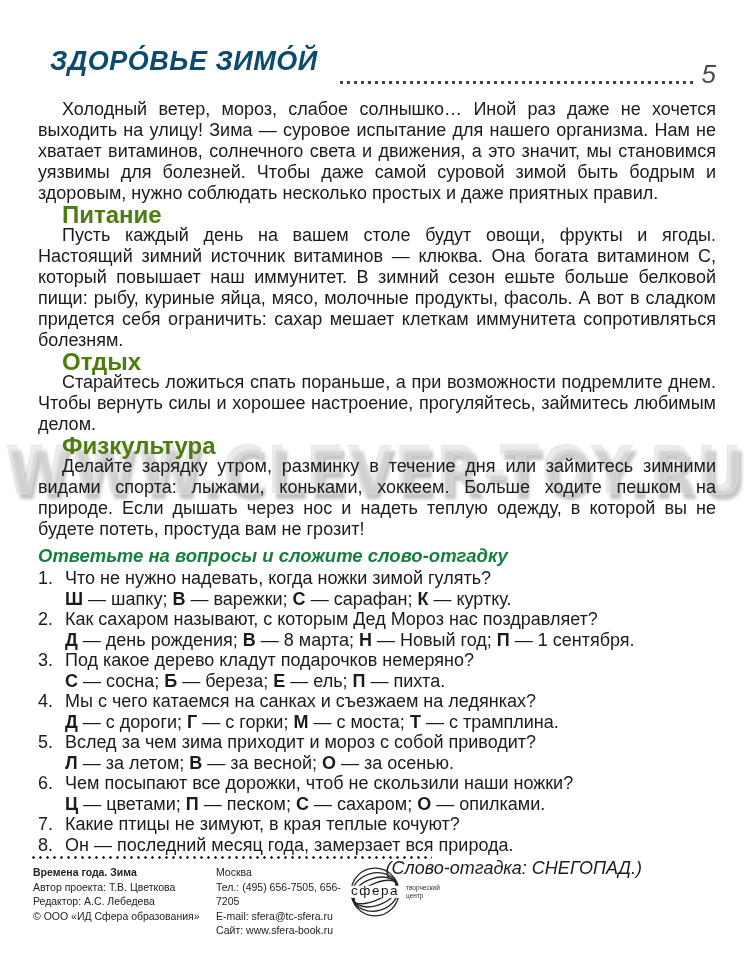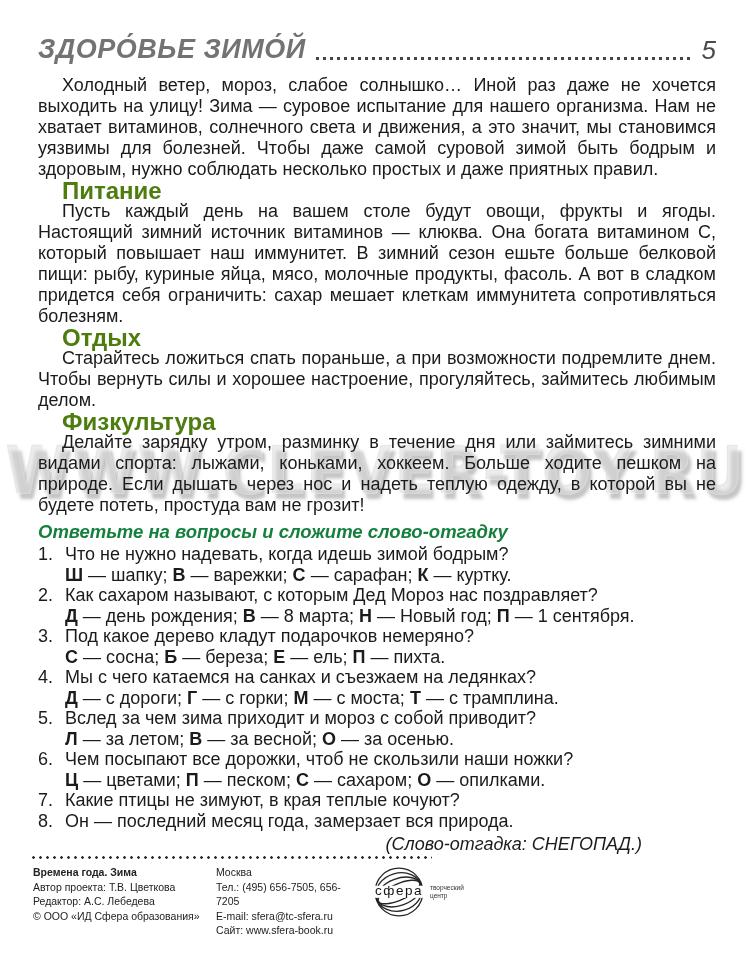--- a/index.html
+++ b/index.html
@@ -22,24 +22,24 @@
     color: rgba(255,255,255,0.35);
     text-shadow: 3px 4px 3px rgba(150,150,150,0.55), -1px -1px 1px rgba(215,215,215,0.7);
     transform: scaleY(1.12);
     pointer-events: none;
     white-space: nowrap;
   }
   .content { position: relative; z-index: 1; padding: 34px 36px 0 38px; }
 
   .title-row { display: flex; align-items: flex-end; margin-bottom: 11px; }
   .page-title {
-    margin: 0; white-space: nowrap;
+    margin: 12px; white-space: nowrap;
     font-size: 27px; line-height: 30px;
     font-weight: bold; font-style: italic;
-    color: #737373; letter-spacing: 0.5px;
+    color: #0c4a6e; letter-spacing: 0.5px;
   }
   .leader {
     flex: 1; height: 7px; margin: 0 8px 2px 8px;
     background-image: radial-gradient(circle, #454545 1.5px, transparent 1.9px);
     background-size: 7px 7px; background-repeat: repeat-x;
     background-position: left bottom;
   }
   .page-num { font-size: 26px; line-height: 28px; font-style: italic; color: #4a4a4a; }
 
   .body-p {
@@ -74,21 +74,21 @@
   }
   .footer {
     position: absolute; left: 33px; top: 865px; right: 30px; z-index: 1;
     display: flex; align-items: flex-start;
     font-size: 10.5px; line-height: 14.5px; color: #222;
   }
   .f-col1 { width: 183px; }
   .f-col2 { width: 132px; }
   .f-title { font-weight: bold; }
   .f-logo { display: flex; align-items: flex-start; margin-left: 0; }
-  .logo-wrap { position: relative; width: 54px; height: 54px; margin-left: 24px; }
+  .logo-wrap { position: relative; width: 54px; height: 54px; }
   .logo-text {
     position: absolute; left: 50%; top: 50%;
     transform: translate(-50%, -54%);
     font-size: 13.5px; letter-spacing: 1.5px; color: #141414;
     white-space: nowrap;
   }
   .logo-tagline {
     width: 44px; margin: 19px 0 0 4px;
     font-size: 6.5px; line-height: 7.5px; color: #333;
   }
@@ -119,21 +119,21 @@
     <h2 class="sect-h">Физкультура</h2>
     <p class="body-p">Делайте зарядку утром, разминку в течение дня или займитесь зимними видами спорта: лыжами, коньками, хоккеем. Больше ходите пешком на природе. Если дышать через нос и надеть теплую одежду, в которой вы не будете потеть, простуда вам не грозит!</p>
 
     <h3 class="quiz-header">Ответьте на вопросы и сложите слово-отгадку</h3>
 
     <ol class="quiz">
 
       <li class="quiz-item">
         <span class="qnum">1.</span>
         <div class="qbody">
-          <div class="qline">Что не нужно надевать, когда идешь зимой бодрым?</div>
+          <div class="qline">Что не нужно надевать, когда ножки зимой гулять?</div>
           <div class="aline">
             <b>Ш</b>
             <span>— шапку;</span>
             <b>В</b>
             <span>— варежки;</span>
             <b>С</b>
             <span>— сарафан;</span>
             <b>К</b>
             <span>— куртку.</span>
           </div>

